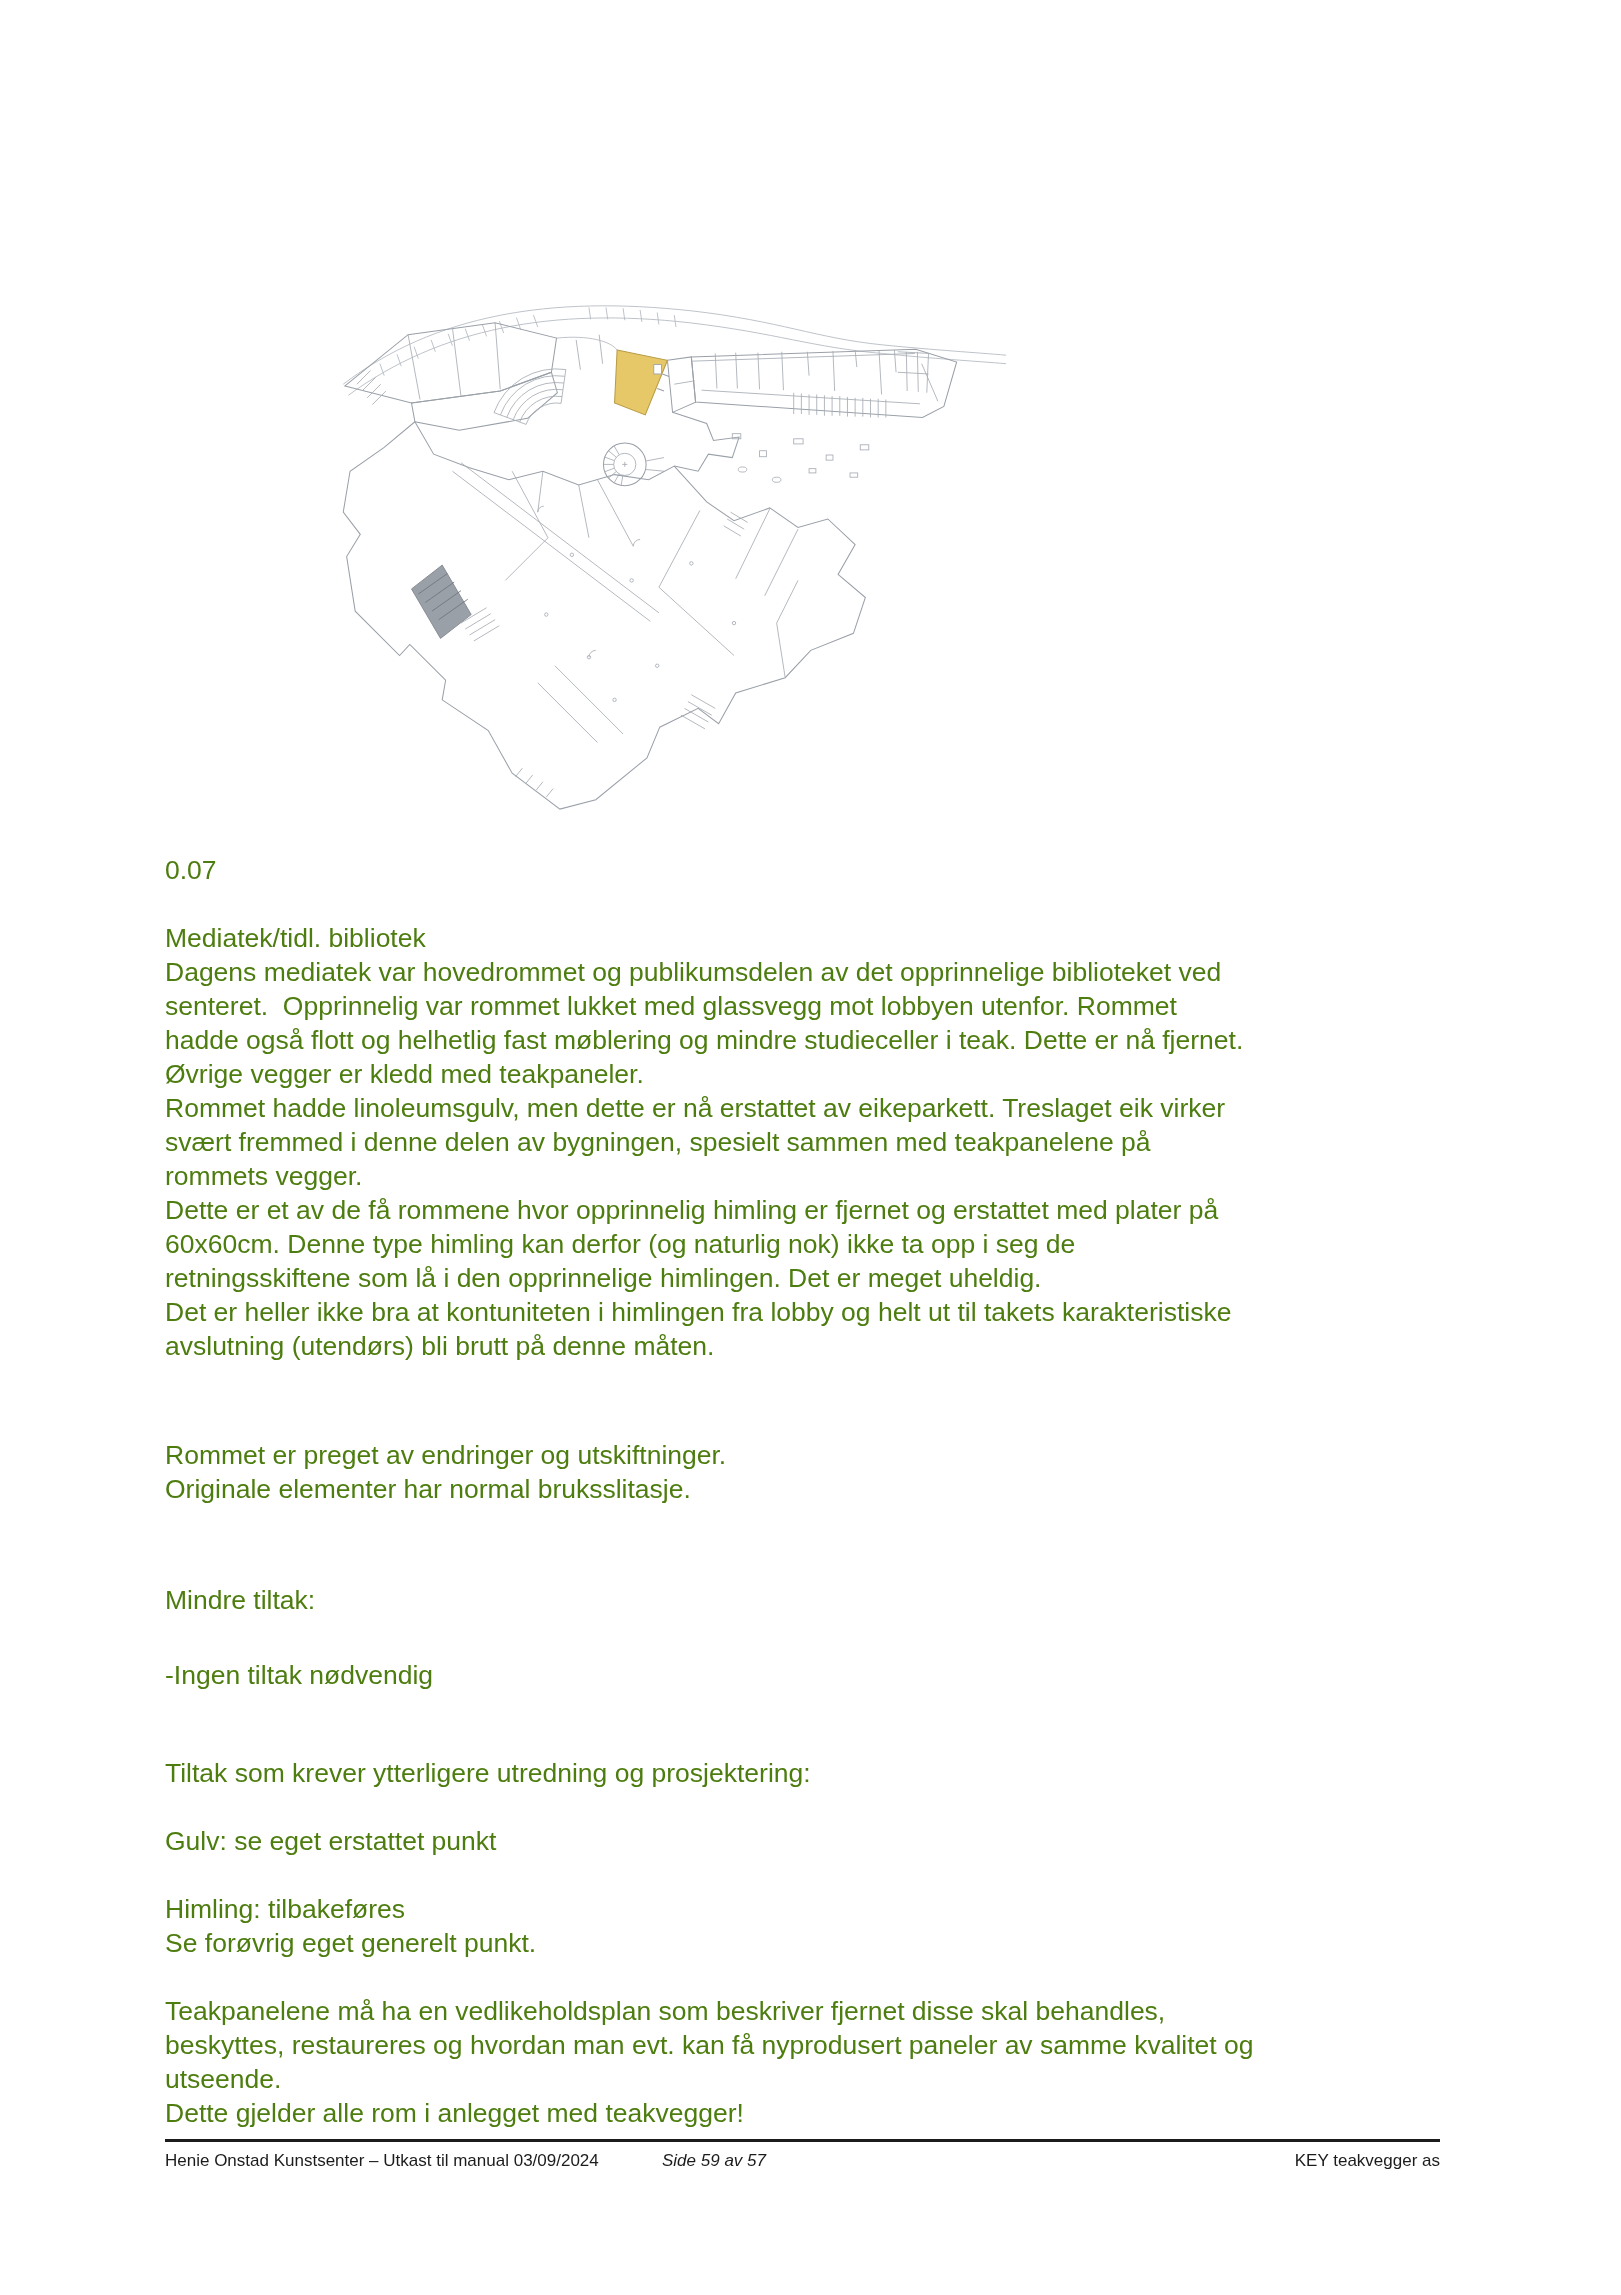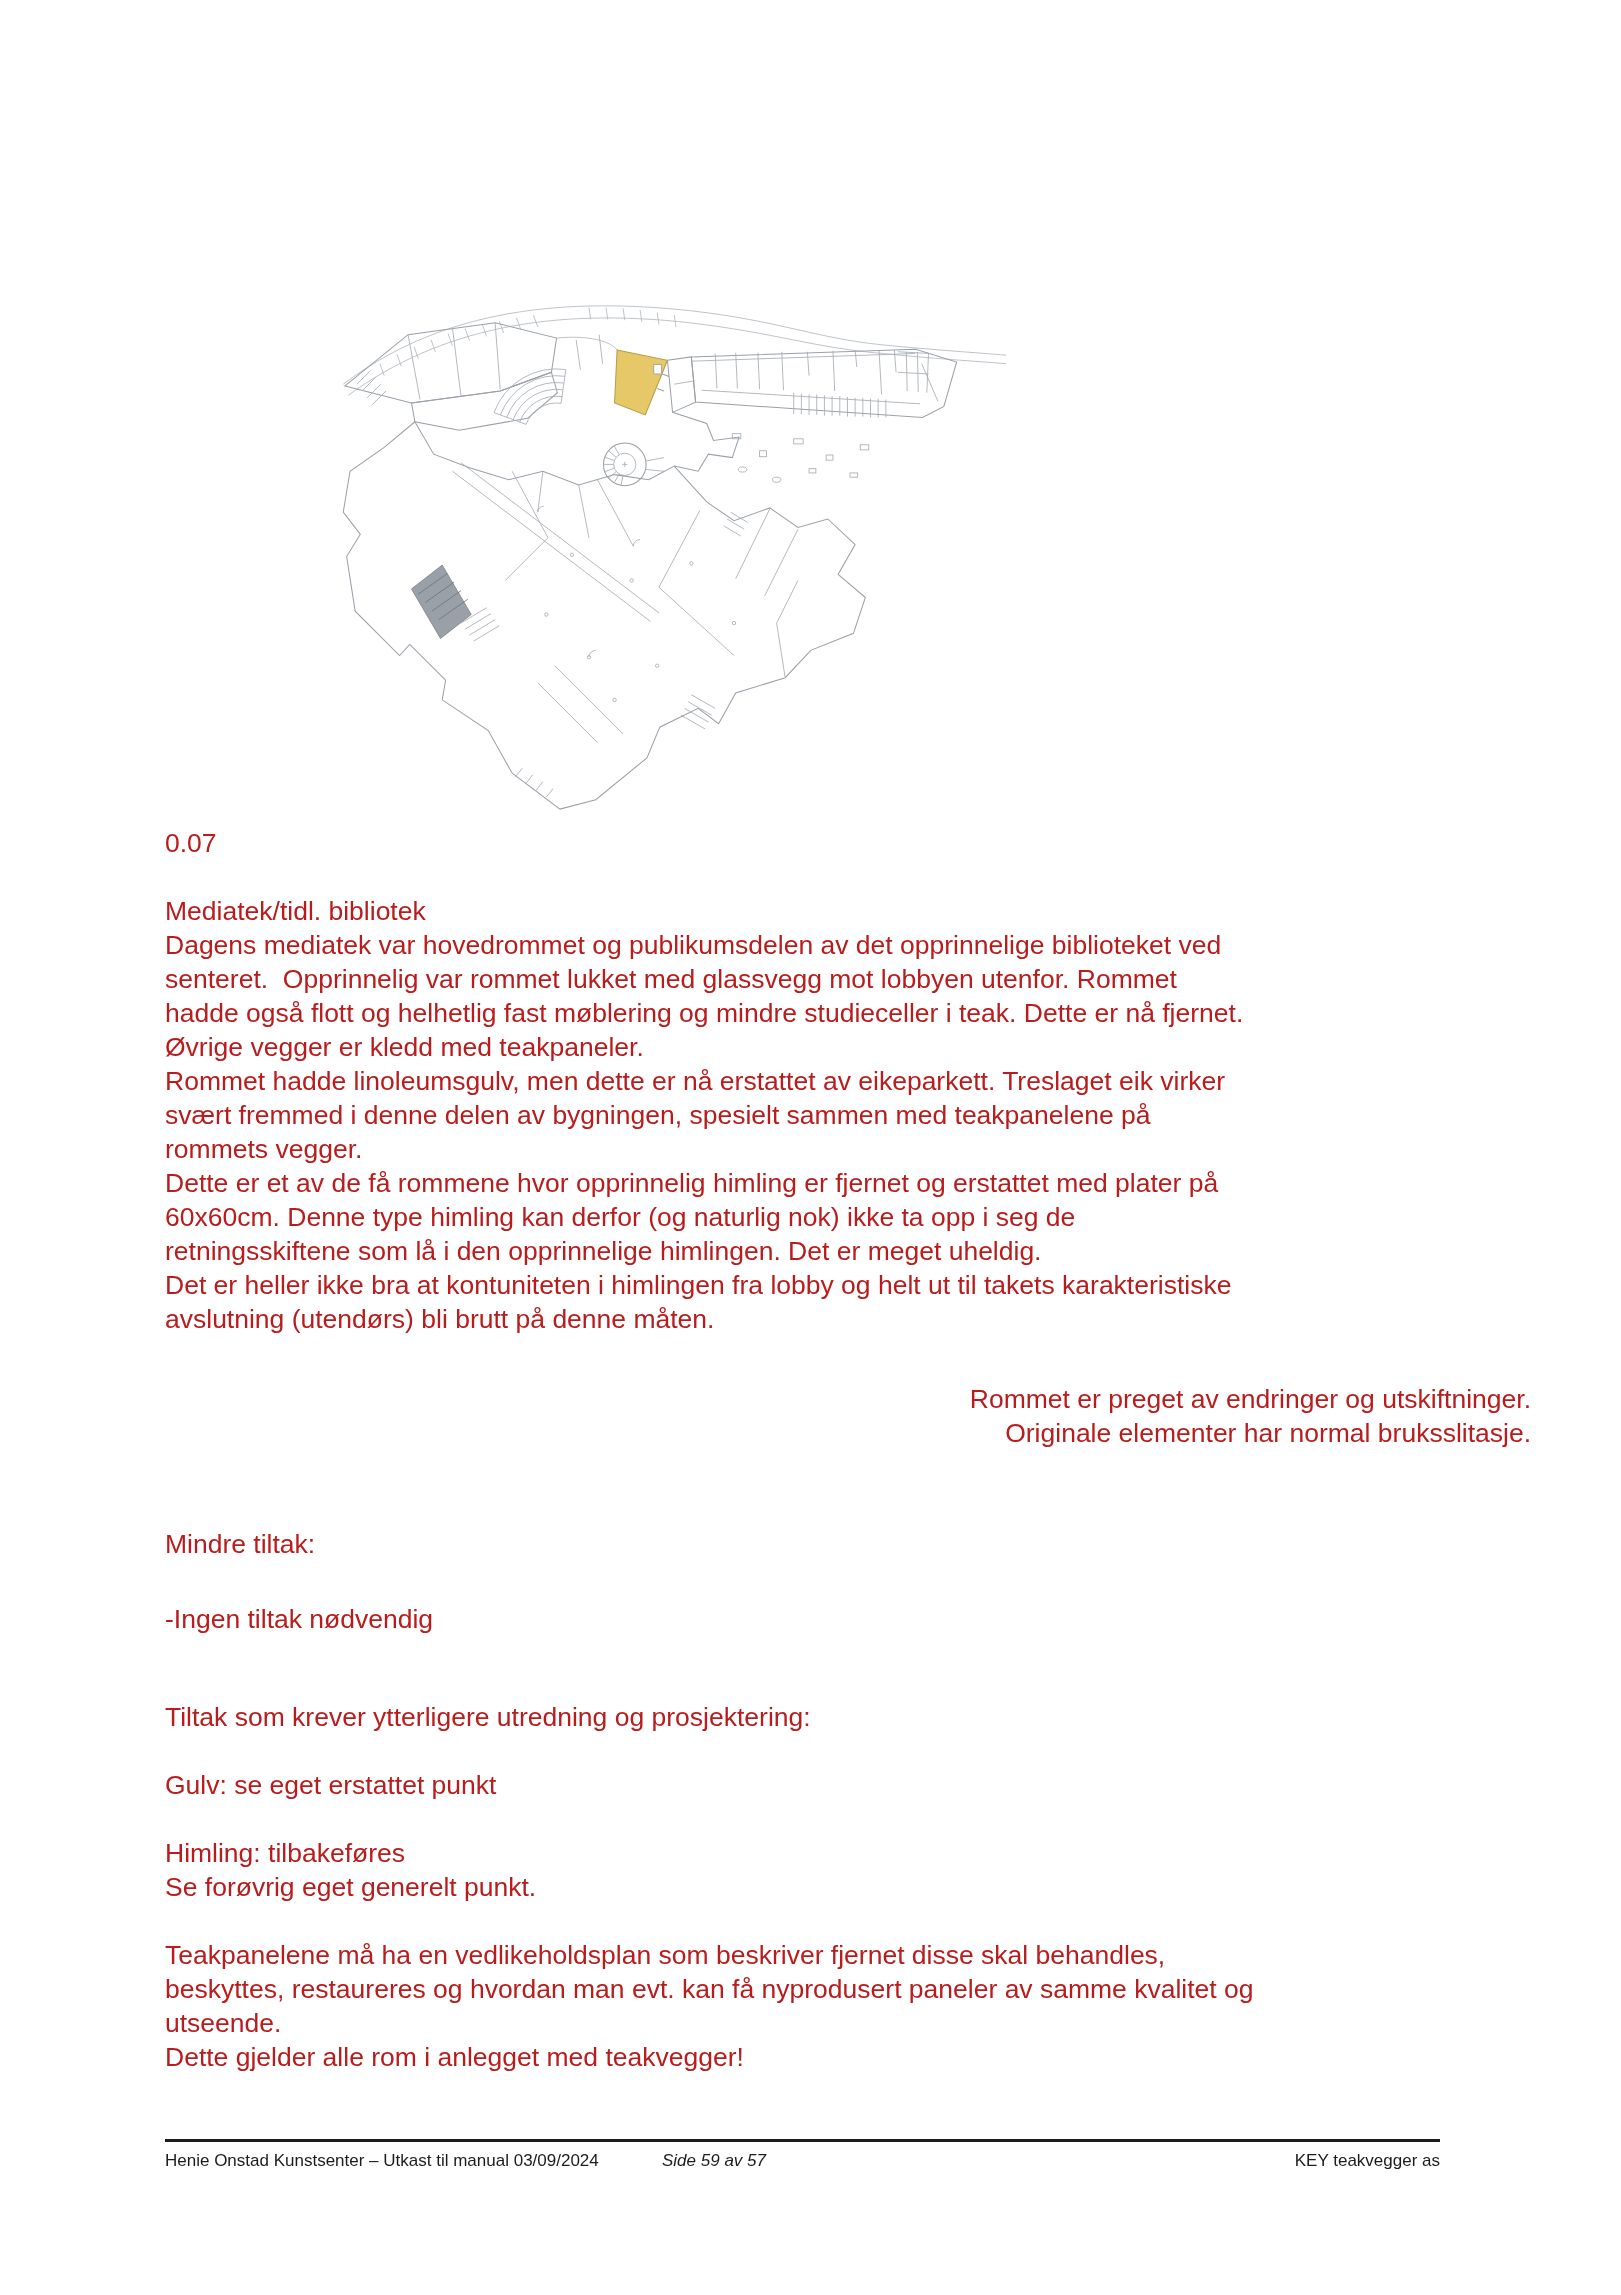--- a/index.html
+++ b/index.html
@@ -1,26 +1,26 @@
 <!DOCTYPE html>
 <html style="font-size:13.7px"><head>
 <meta charset="utf-8">
 <style>
   html,body{margin:0;padding:0;background:#ffffff;}
   .page{position:relative;width:1622px;height:2295px;background:#ffffff;overflow:hidden;
         font-family:"Liberation Sans",sans-serif;color:#161616;}
   .floor-plan-wrap{position:absolute;left:333px;top:256px;width:674px;height:555px;}
-  .content{position:absolute;left:165px;top:826px;width:1366px;
-           font-size:26.5px;line-height:34px;color:#b91c1c;}
+  .content{position:absolute;left:165px;top:853px;width:1366px;
+           font-size:26.5px;line-height:34px;color:#4d7c0f;}
   .content div{white-space:pre;}
   .b{font-weight:normal;}
   .mt40{margin-top:34px;}
   .mt48{margin-top:41px;}
   .mt75{margin-top:64px;}
-  .mt88{margin-top:46px;text-align:right;}
+  .mt88{margin-top:75px;}
   .mt90{margin-top:77px;}
   .footer{position:absolute;left:165px;width:1275px;top:2139px;}
   .footer-rule{height:3.4px;background:#1c1c1c;width:100%;}
   .footer-row{position:relative;margin-top:8.5px;font-size:17px;line-height:20.5px;color:#1c1c1c;}
   .footer-left{position:absolute;left:0;top:0;}
   .footer-center{position:absolute;left:497px;top:0;font-style:italic;}
   .footer-right{position:absolute;right:0;top:0;}
   svg .ln{stroke:#9aa0a8;fill:none;stroke-width:1.2;}
   svg .lt{stroke:#b3b8bf;fill:none;stroke-width:1;}
   svg .in{stroke:#a7adb4;fill:none;stroke-width:1;}

